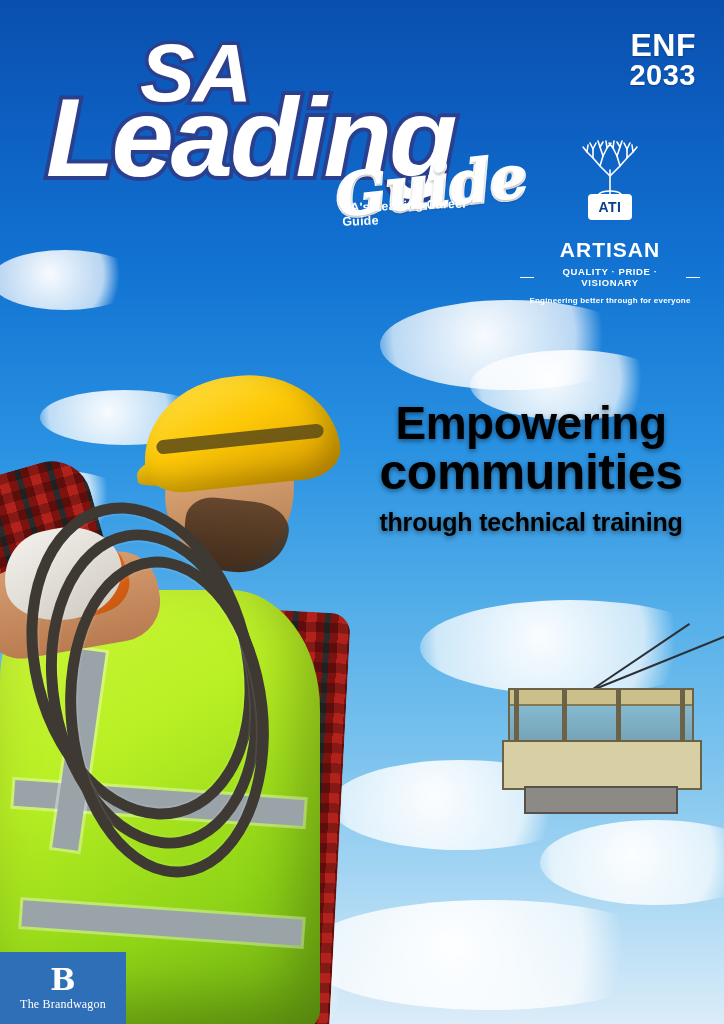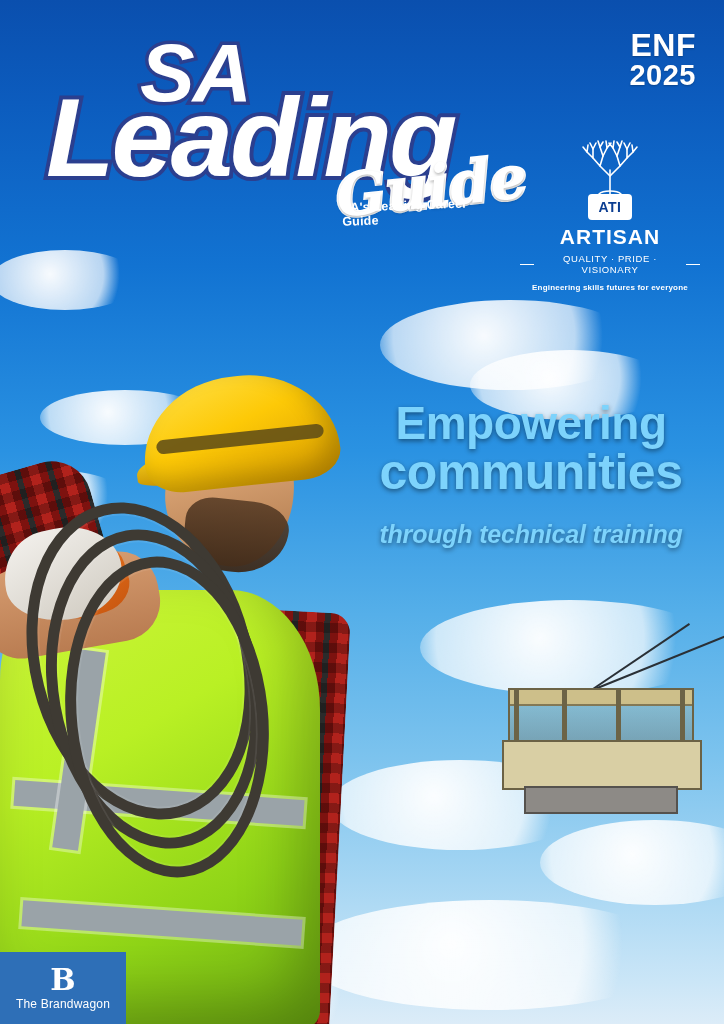--- a/index.html
+++ b/index.html
@@ -144,39 +144,39 @@
     background: #ffffff;
     color: #0b3d91;
     font-size: 14px;
     font-weight: bold;
     line-height: 26px;
     letter-spacing: 0.5px;
     position: relative;
     z-index: 3;
   }
   .ati .name1 {
-    margin-top: 5px;
+    margin-top: 18px;
     font-size: 21px;
     font-weight: bold;
     letter-spacing: 1px;
   }
   .ati .name2 {
     font-size: 19.5px;
     font-weight: bold;
     letter-spacing: 0.6px;
     margin-top: -1px;
   }
   .ati .rule {
     display: flex;
     align-items: center;
     justify-content: center;
     gap: 6px;
     margin-top: 4px;
     font-size: 9.5px;
-    font-weight: normal;
+    font-weight: bold;
     letter-spacing: 0.6px;
   }
   .ati .rule span.line {
     display: inline-block;
     width: 16px;
     height: 1px;
     background: #fff;
   }
   .ati .slogan {
     margin-top: 8px;
@@ -185,41 +185,40 @@
     letter-spacing: 0.2px;
   }
 
   
   .headline {
     position: absolute;
     right: 18px;
     top: 400px;
     width: 350px;
     text-align: center;
-    color: #7dd3fc;
+    color: #000000;
     text-shadow: 0 2px 5px rgba(0,0,0,0.45);
   }
   .hl-1 {
     font-size: 46px;
     font-weight: bold;
     line-height: 1.02;
     letter-spacing: -0.5px;
   }
   .hl-2 {
     font-size: 50px;
     font-weight: bold;
     line-height: 1.02;
     letter-spacing: -0.5px;
   }
   .hl-3 {
-    margin-top: 22px;
+    margin-top: 10px;
     font-size: 25px;
     font-weight: bold;
     letter-spacing: -0.2px;
-    font-style: italic;
   }
   .hl-4 {
     margin-top: 18px;
     font-size: 25px;
     font-weight: bold;
     letter-spacing: -0.2px;
   }
 
   
   .crane {
@@ -410,20 +409,21 @@
   }
   .bw-mark {
     font-size: 30px;
     font-weight: bold;
     line-height: 1;
     font-family: "DejaVu Serif", serif;
   }
   .bw-label {
     font-size: 12px;
     letter-spacing: 0.2px;
+    font-family: Liberation Serif, serif;
   }
 </style>
 </head>
 <body>
 
 <div id="cover">
 
   <div class="sky"></div>
 
   <div class="cloud" style="left:-10px; top:250px; width:150px; height:60px;"></div>
@@ -433,21 +433,21 @@
   <div class="cloud" style="left:-30px; top:470px; width:160px; height:60px;"></div>
   <div class="cloud" style="left:420px; top:600px; width:300px; height:95px;"></div>
   <div class="cloud" style="left:330px; top:760px; width:260px; height:90px;"></div>
   <div class="cloud" style="left:540px; top:820px; width:230px; height:85px;"></div>
   <div class="cloud" style="left:300px; top:900px; width:380px; height:110px;"></div>
   <div class="cloud" style="left:120px; top:940px; width:260px; height:90px;"></div>
   <div class="cloud" style="left:0px; top:860px; width:150px; height:60px;"></div>
 
   <div class="issue">
     <div class="code">ENF</div>
-    <div class="year">2025</div>
+    <div class="year">2033</div>
   </div>
 
   <div class="masthead">
     <div class="mh-sa">SA</div>
     <div class="mh-career">Leading</div>
     <div class="mh-guide">Guide</div>
     <div class="mh-tag">SA's Leading Career Guide</div>
   </div>
 
   <div class="ati">
@@ -468,21 +468,21 @@
         </g>
       </svg>
     </div>
     <div class="badge">ATI</div>
     <div class="name1">ARTISAN</div>
     <div class="rule">
       <span class="line"></span>
       <span>QUALITY · PRIDE · VISIONARY</span>
       <span class="line"></span>
     </div>
-    <div class="slogan">Engineering skills futures for everyone</div>
+    <div class="slogan">Engineering better through for everyone</div>
   </div>
 
   <div class="headline">
     <div class="hl-1">Empowering</div>
     <div class="hl-2">communities</div>
     <div class="hl-3">through technical training</div>
   </div>
 
   <div class="crane">
     <div class="cable" style="left:96px; top:50px; width:150px; transform: rotate(-22deg);"></div>

